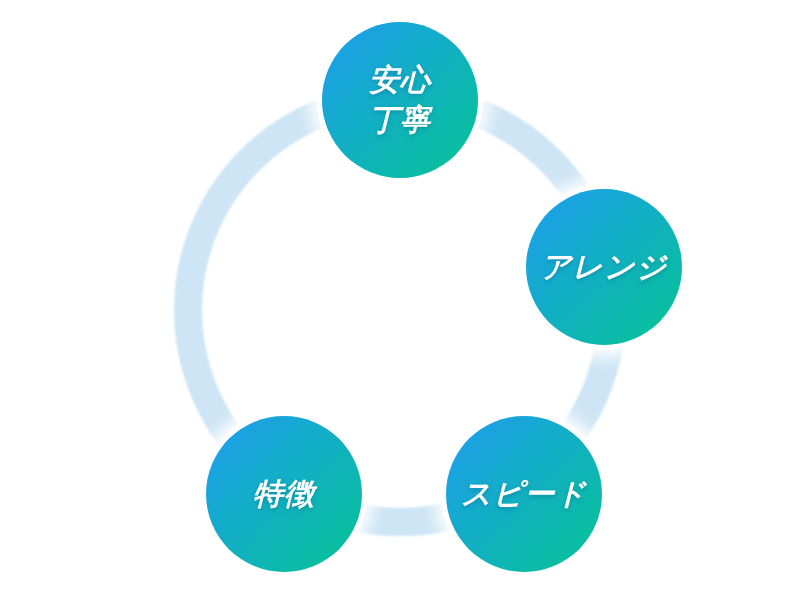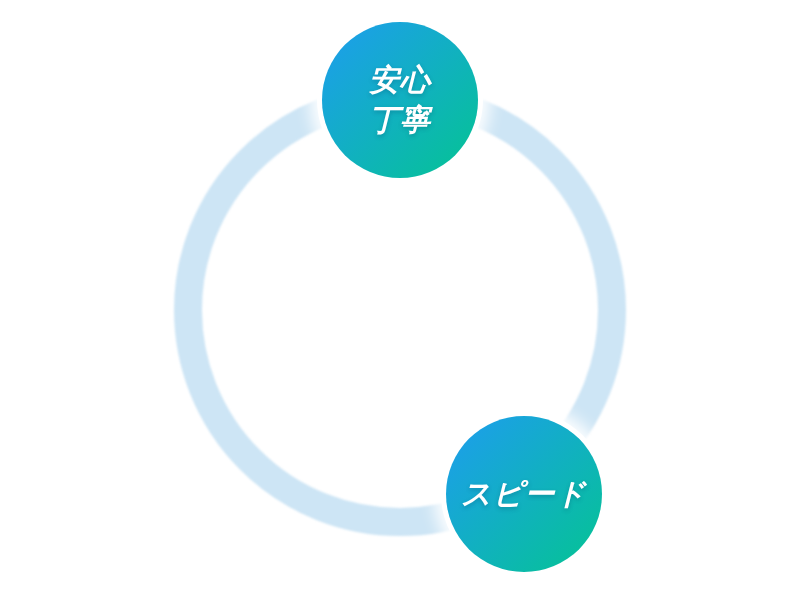--- a/index.html
+++ b/index.html
@@ -59,20 +59,26 @@
 
 <div class="stage">
 
   <div class="ring"></div>
 
   <div class="node node-top">
     <span class="node-label">安心
 丁寧</span>
   </div>
 
+  <div class="node node-right">
+    <span class="node-label">アレンジ</span>
+  </div>
 
   <div class="node node-bottom-right">
     <span class="node-label">スピード</span>
   </div>
 
+  <div class="node node-bottom-left">
+    <span class="node-label">特徴</span>
+  </div>
 
 
 </div>
 
 </body></html>

